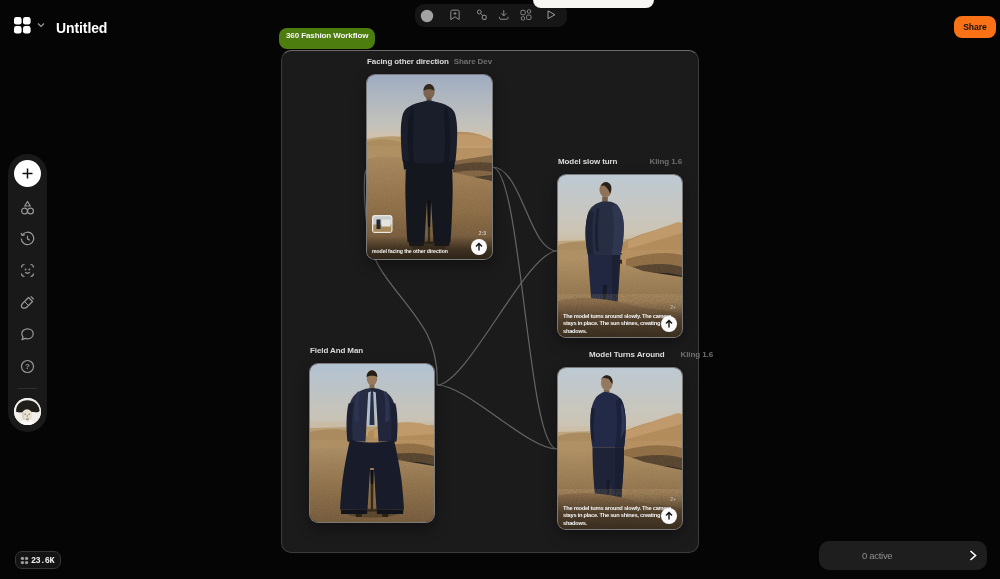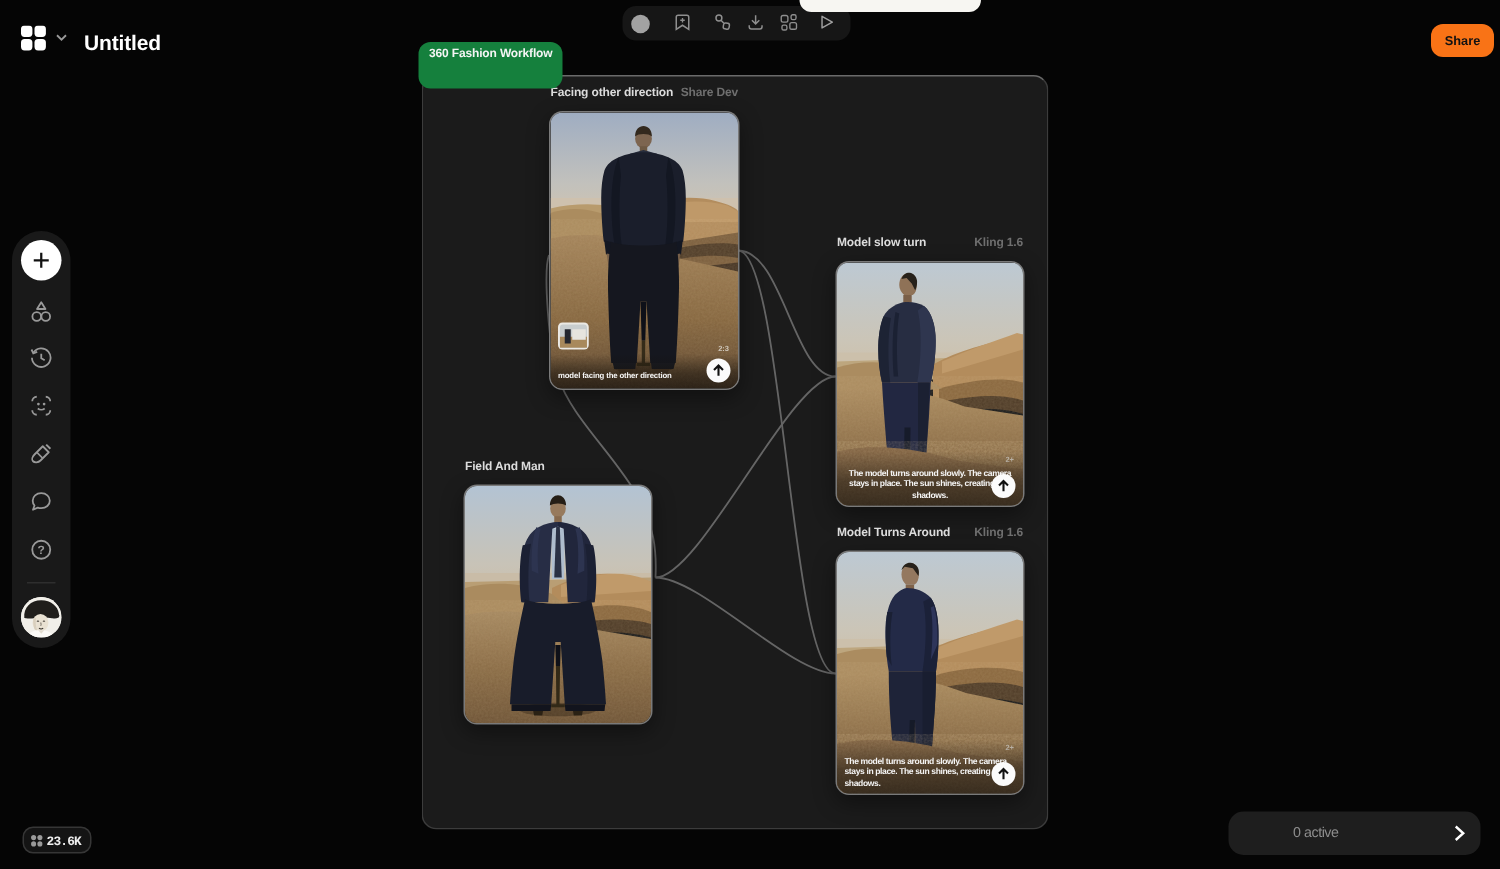--- a/index.html
+++ b/index.html
@@ -27,21 +27,21 @@
   .upbtn { position:absolute; width:16px; height:16px; border-radius:50%; background:#fbfbfb; right:5px; bottom:4px; }
   .upbtn svg { position:absolute; left:3px; top:3px; }
   .ratio { position:absolute; right:6px; color:#d8d2c8; font-size:5px; font-weight:bold; opacity:0.9; }
 
   
   #untitled { left:56px; top:20px; font-size:14px; font-weight:bold; color:#fff; letter-spacing:-0.1px; }
   #toolbar { left:415px; top:4px; width:152px; height:23px; background:#161616; border-radius:9px; }
   #notch { left:533px; top:0; width:121px; height:8px; background:#f7f6f2; border-radius:0 0 8px 8px; }
   #share { left:954px; top:16px; width:42px; height:22px; background:#f97316; border-radius:8px;
            color:#111; font-size:8.5px; font-weight:bold; text-align:center; line-height:22px; letter-spacing:0px;}
-  #wftag { left:279px; top:28px; height:31px; background:#15803d; border-radius:8px; color:#f5f5f5;
+  #wftag { left:279px; top:28px; height:21px; background:#4d7c0f; border-radius:8px; color:#f5f5f5;
            font-size:8px; font-weight:bold; line-height:15px; padding:0 7px; letter-spacing:-0.1px; }
 
   
   #sidebar { left:8px; top:154px; width:39px; height:278px; background:#191919; border-radius:20px; }
   #plusbtn { left:14px; top:160px; width:27px; height:27px; border-radius:50%; background:#fff; }
   .sicon { position:absolute; left:20px; }
   #avatar { left:14px; top:398px; width:27px; height:27px; border-radius:50%; overflow:hidden; background:#f4f2ee; }
   #sbdivider { left:18px; top:388px; width:19px; height:1px; background:#2e2e2e; }
 
   
@@ -139,21 +139,21 @@
     <span class="ratio" style="bottom:23px;">2:3</span>
     <div class="cap" style="font-size:5.2px; letter-spacing:-0.1px; padding-bottom:3px;">model facing the other direction</div>
     <div class="upbtn">
         <svg width="10" height="10" viewBox="0 0 10 10">
           <path d="M5,8.5 L5,2 M2,4.6 L5,1.6 L8,4.6" stroke="#111" stroke-width="1.4" fill="none"></path>
         </svg>
       </div>
   </div>
 </div>
 
-<div class="abs" style="left:557px; top:155px; width:126px;text-align:center;">
+<div class="abs" style="left:557px; top:155px; width:126px;">
   <div class="trow" style="width:126px;">
     <span class="ntitle">Model slow turn</span>
     <span class="nmodel">Kling 1.6</span>
   </div>
   <div class="card" style="width:126px; height:164px; margin-top:6px; position:relative;">
     <svg width="124" height="162" viewBox="0 0 124 162">
       <defs>
         <linearGradient id="sky2" x1="0" y1="0" x2="0" y2="1">
           <stop offset="0" stop-color="#bdc9d3"></stop>
             <stop offset="0.75" stop-color="#cbc5b7"></stop>
@@ -197,21 +197,21 @@
     <div class="cap">The model turns around slowly. The camera stays in place. The sun shines, creating soft shadows.</div>
     <div class="upbtn" style="bottom:5px;">
         <svg width="10" height="10" viewBox="0 0 10 10">
           <path d="M5,8.5 L5,2 M2,4.6 L5,1.6 L8,4.6" stroke="#111" stroke-width="1.4" fill="none"></path>
         </svg>
       </div>
   </div>
 </div>
 
 <div class="abs" style="left:309px; top:304px; width:126px;">
-  <div class="trow" style="width:126px;">
+  <div class="trow" style="width:126px;margin-top:40px;">
     <span class="ntitle">Field And Man</span>
   </div>
   <div class="card" style="width:126px; height:160px; margin-top:6px; position:relative;">
     <svg width="124" height="158" viewBox="0 0 124 158">
       <defs>
         <linearGradient id="sky3" x1="0" y1="0" x2="0" y2="1">
           <stop offset="0" stop-color="#b3c3d3"></stop>
             <stop offset="0.75" stop-color="#c8c3b7"></stop>
             <stop offset="1" stop-color="#cbbfaa"></stop>
         </linearGradient>
@@ -258,21 +258,21 @@
         <path d="M31,145.5 L57.5,145.5 L57,150 L31,150 Z" fill="#12141d"></path>
         <path d="M66.5,145.5 L93.5,145.5 L93,150 L67,150 Z" fill="#12141d"></path>
         <path d="M45.5,150 L52,150 L51.5,153 L46,153 Z" fill="#2a2114"></path>
         <path d="M72,150 L78.5,150 L78,153 L72.5,153 Z" fill="#2a2114"></path>
       </g>
     </svg>
   </div>
 </div>
 
 <div class="abs" style="left:557px; top:348px; width:126px;">
-  <div class="trow" style="width:126px;">
+  <div class="trow" style="width:126px;margin-left:31px;">
     <span class="ntitle">Model Turns Around</span>
     <span class="nmodel">Kling 1.6</span>
   </div>
   <div class="card" style="width:126px; height:163px; margin-top:6px; position:relative;">
     <svg width="124" height="161" viewBox="0 0 124 161">
       <rect width="124" height="70" fill="url(#sky2)"></rect>
       <rect y="58" width="124" height="10" fill="#ccc0ab"></rect>
       <path d="M0,64 L124,60 L124,78 L0,78 Z" fill="#bda67e"></path>
       <path d="M60,66 C80,56 102,52 124,46 L124,92 L60,92 Z" fill="#b38c5c"></path>
       <path d="M66,64 C86,56 104,50 120,45 L124,46 L124,56 L66,72 Z" fill="#c09a6a"></path>

